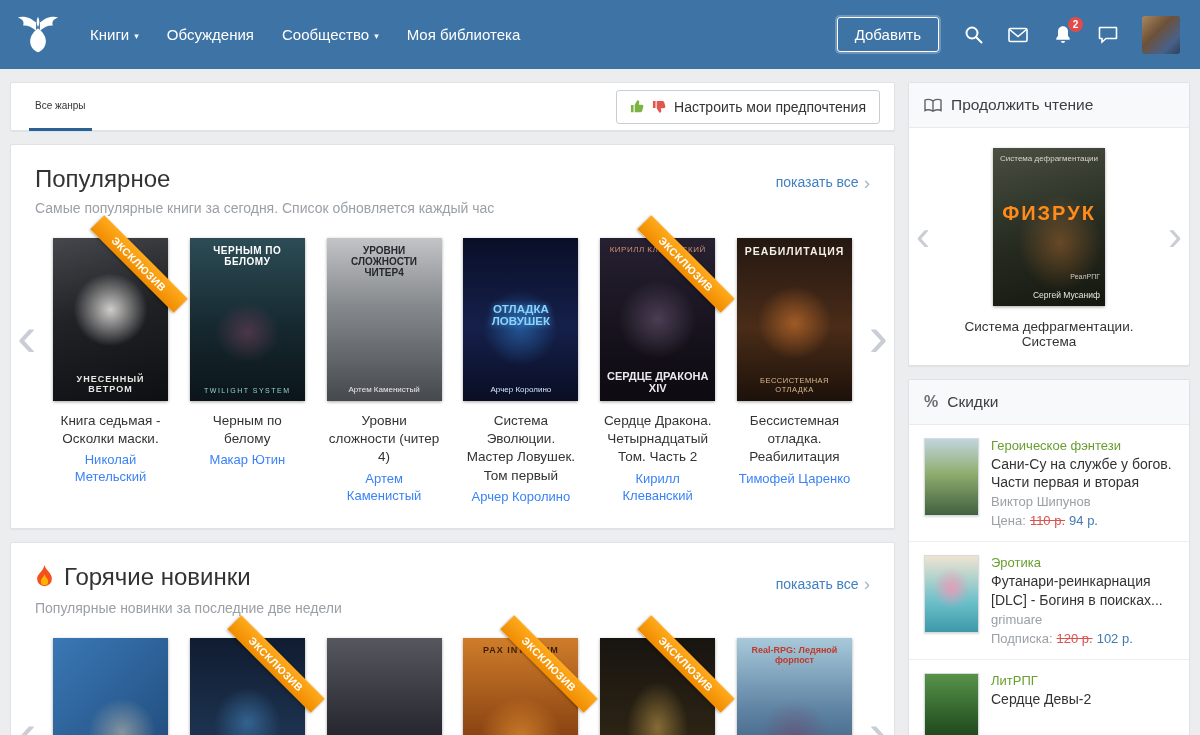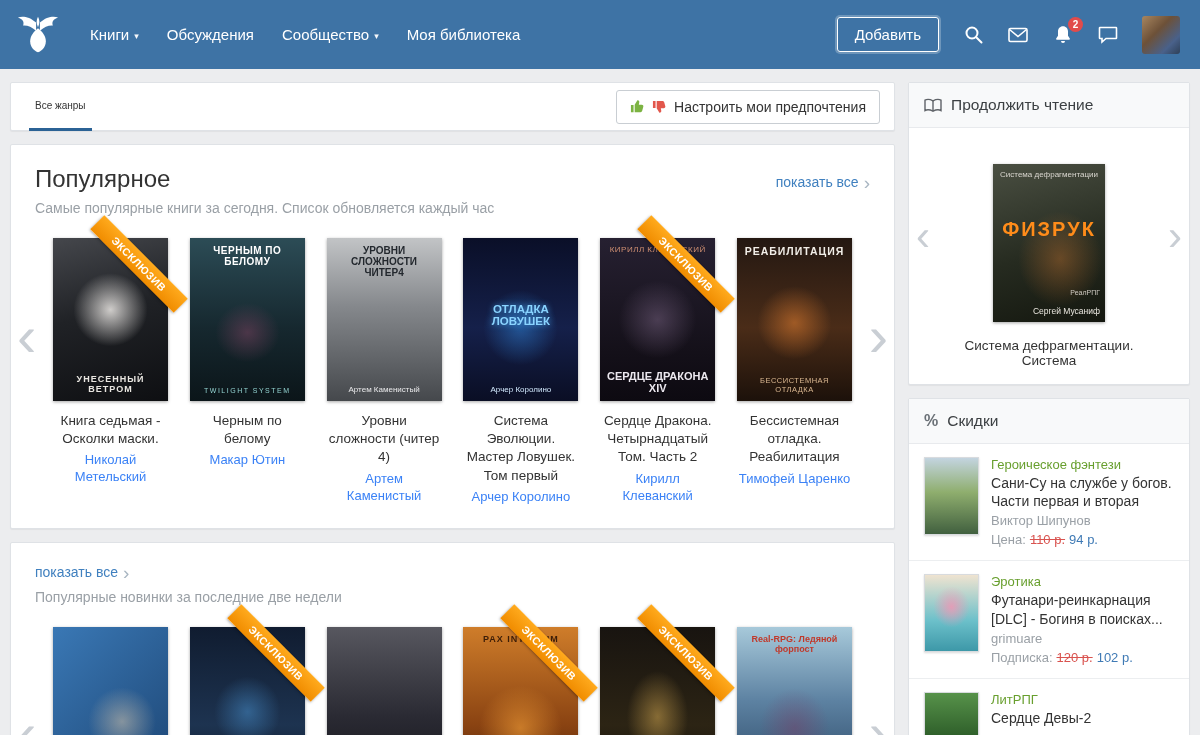--- a/index.html
+++ b/index.html
@@ -85,21 +85,21 @@
   .t9 { font-size:11px; color:#ece8ef; font-weight:bold; }
   .t10 { font-size:10.5px; color:#f2eee8; font-weight:bold; letter-spacing:1px; }
   .t11 { font-size:7.5px; color:#dcb992; letter-spacing:.5px; }
   .t12 { font-size:9px; color:#3c1d07; font-weight:bold; letter-spacing:1px; }
   .t13 { font-size:9px; color:#c0392b; font-weight:bold; }
 
   
   .side-head { display:flex; align-items:center; gap:9px; padding:13px 15px; font-size:15.5px; color:#3c4043; background:#f8f9fa; border-bottom:1px solid #e8eaed; }
   .pct { font-weight:bold; color:#6a7076; font-size:16px; }
   .cr-body { position:relative; padding:20px 34px 16px; text-align:center; }
-  .cr-cover { position:relative; width:112px; height:158px; margin:16px auto; box-shadow:0 1px 3px rgba(0,0,0,.35); cursor:pointer; }
+  .cr-cover { position:relative; width:112px; height:158px; margin:0 auto; box-shadow:0 1px 3px rgba(0,0,0,.35); cursor:pointer; }
   .t-cr-top { position:absolute; top:6px; left:4px; right:4px; font-size:8px; color:#d9d6cf; }
   .t-cr-title { position:absolute; top:34%; left:0; right:0; font-size:20px; color:#ff8c1a; font-weight:bold; letter-spacing:2px; }
   .t-cr-tag { position:absolute; right:5px; bottom:26px; font-size:7px; color:#cfcac2; }
   .t-cr-auth { position:absolute; bottom:6px; right:5px; font-size:8.5px; color:#e9e6df; }
   .cr-caption { margin-top:13px; font-size:13.5px; color:#333; cursor:pointer; }
   .side-chev { position:absolute; top:28px; height:160px; display:flex; align-items:center; font-size:42px; color:#c9ced4; cursor:pointer; user-select:none; }
   .side-chev.left { left:7px; } .side-chev.right { right:7px; }
 
   .discounts { margin-top:13px; }
   .discount-item { display:flex; gap:12px; padding:13px 15px; border-top:1px solid #eceef0; }
@@ -258,20 +258,29 @@
       <div class="car-chev left">
           <span>‹</span>
         </div>
       <div class="car-chev right">
           <span>›</span>
         </div>
     </div>
 
     <div class="card section-card">
       <div class="section-head">
+        <div class="section-title">
+          <span style="display:flex;align-items:center;">
+            <svg width="19" height="24" viewBox="0 0 20 26">
+                <path fill="#f4511e" d="M10 0c1.5 6 8 8.5 8 15a8 8 0 0 1-16 0C2 9.5 8.5 7 10 0z"></path>
+                <path fill="#ffb300" d="M10 10c1 3.5 4 4.5 4 8a4 4 0 0 1-8 0c0-3.5 3-4.5 4-8z"></path>
+              </svg>
+          </span>
+          <span>Горячие новинки</span>
+        </div>
         <a class="show-all">
           <span>показать все</span>
           <span class="chev">›</span>
         </a>
       </div>
       <div class="section-sub">Популярные новинки за последние две недели</div>
 
       <div class="books-row">
         <div class="book">
           <div class="cover c-h1"></div>

